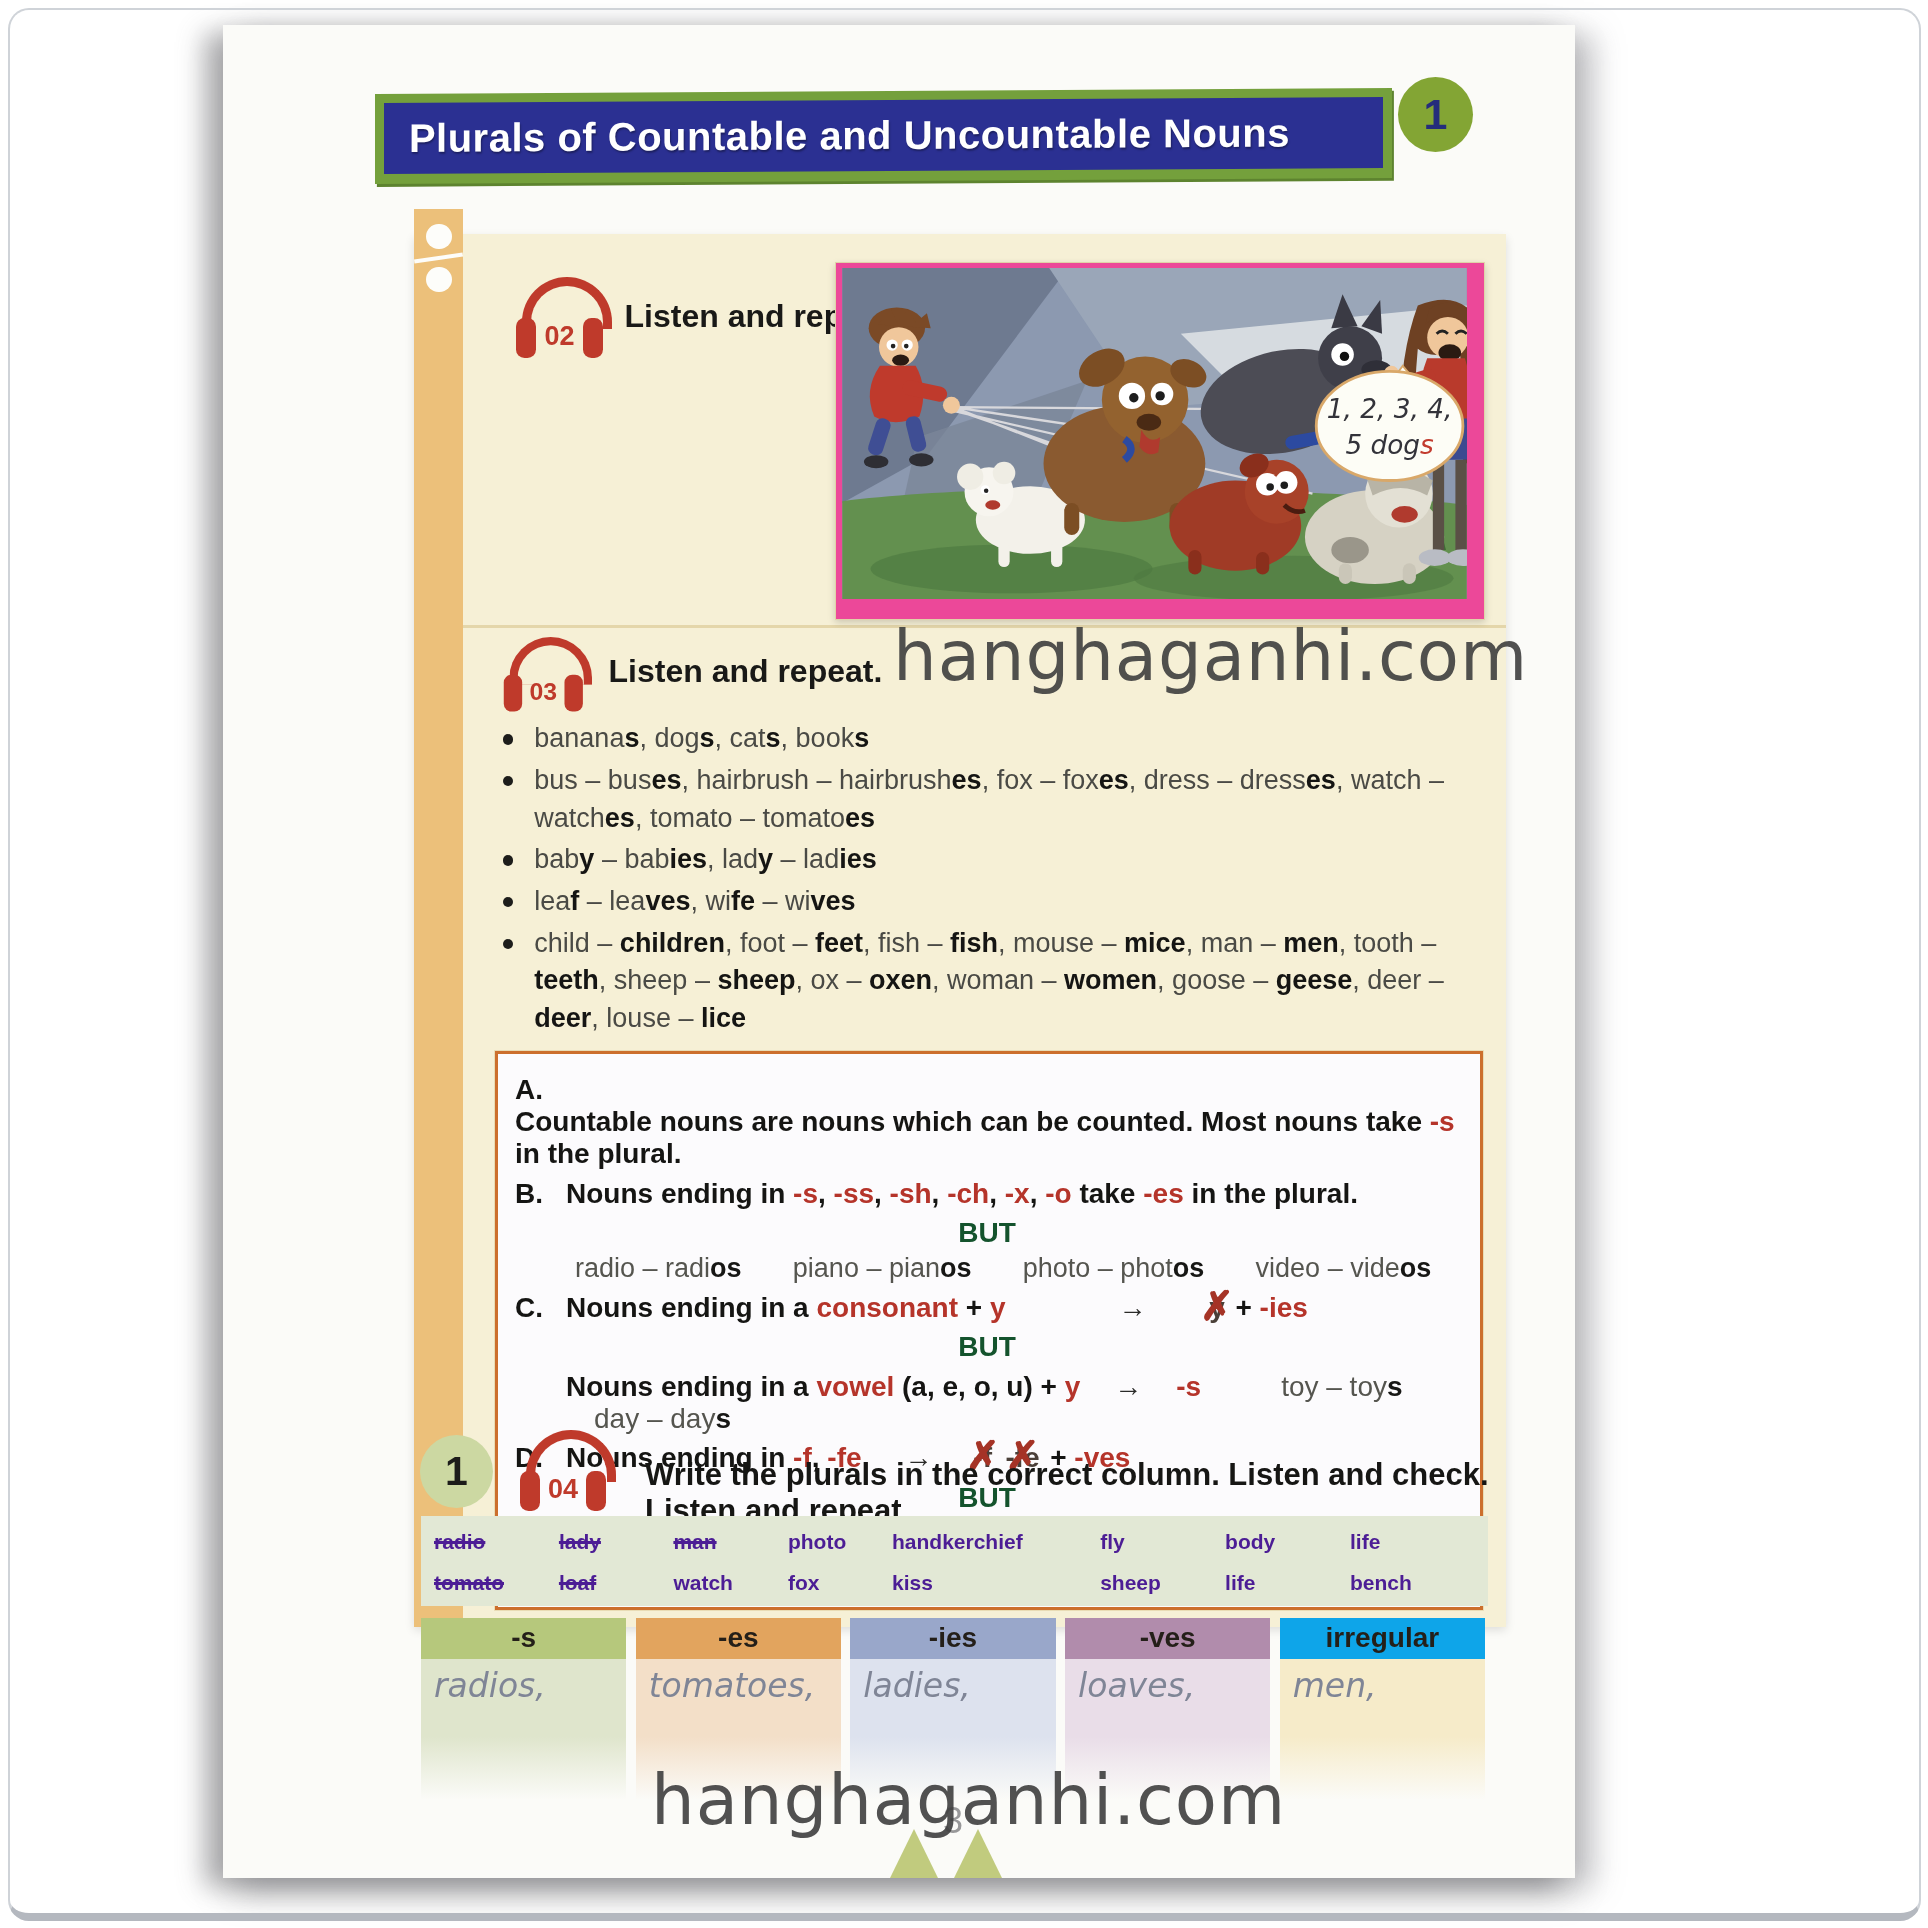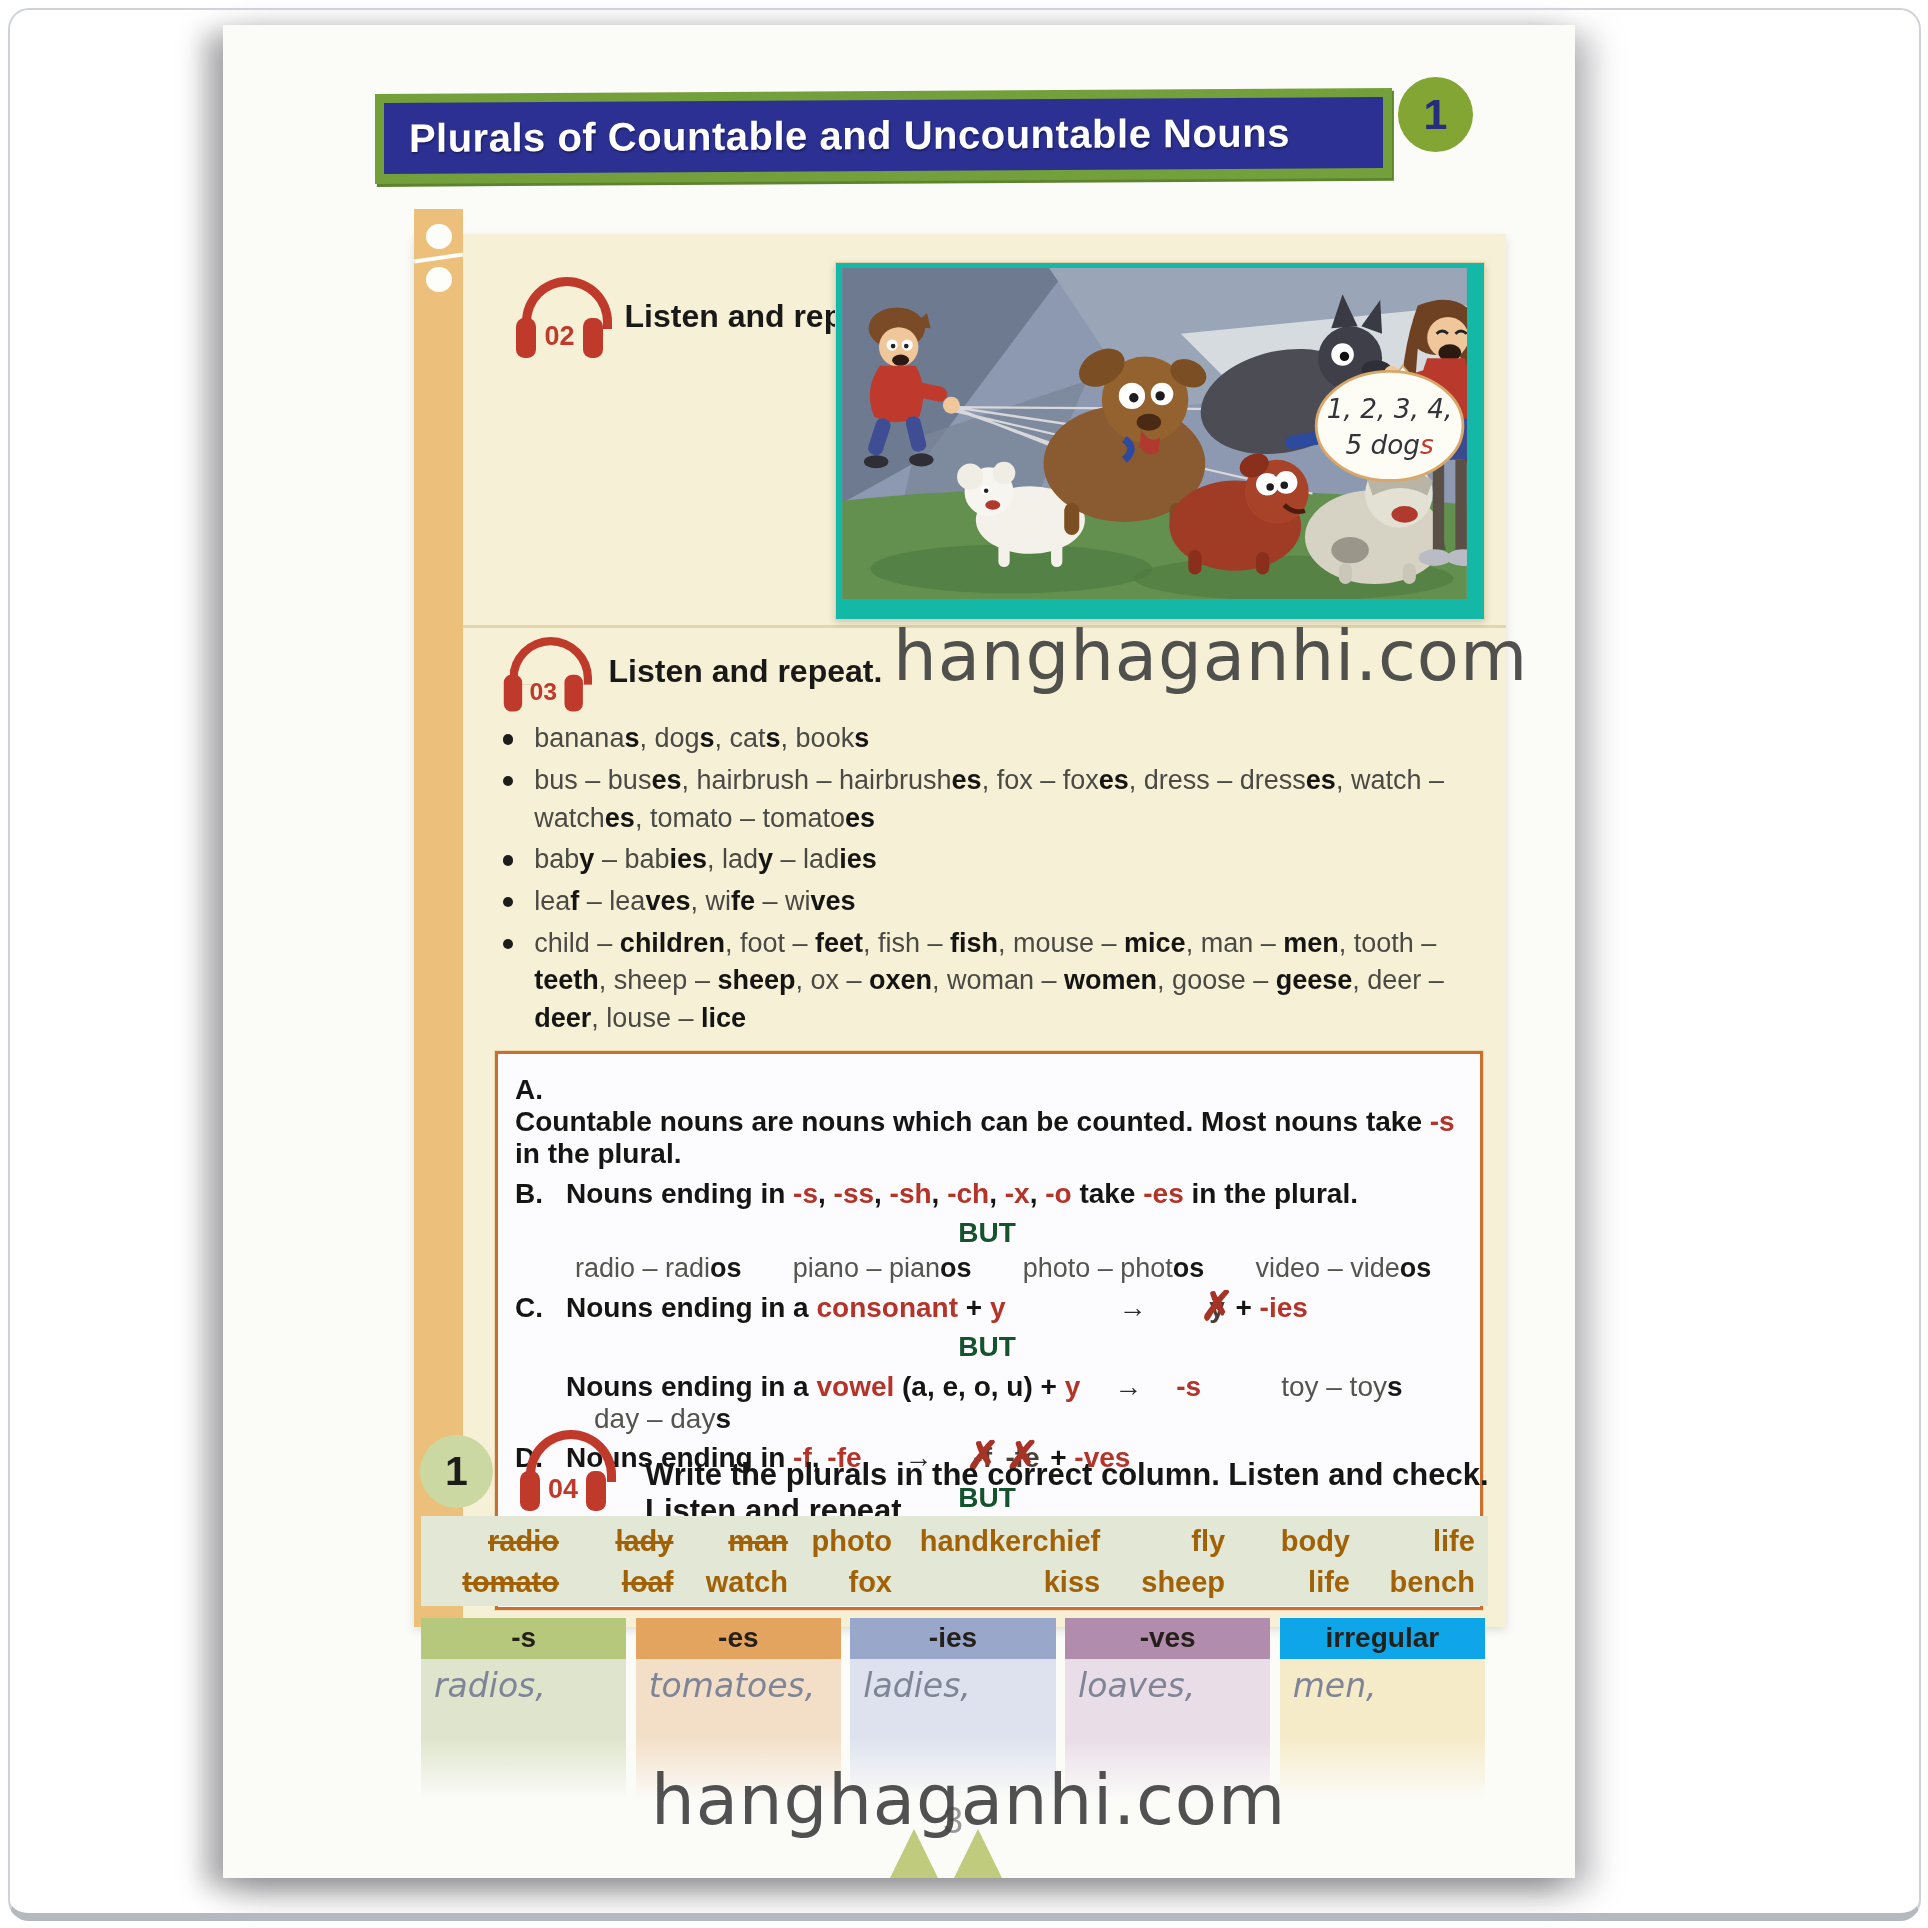--- a/index.html
+++ b/index.html
@@ -35,21 +35,21 @@
   .hp .arc{position:absolute;left:8.5px;top:0;width:72px;height:43px;border:9.4px solid #bf3a2b;border-bottom:none;
            border-radius:45px 45px 0 0;}
   .hp .cup{position:absolute;bottom:1.9px;width:20px;height:40px;background:#bf3a2b;border-radius:8.5px;}
   .hp .cup.l{left:2.8px}.hp .cup.r{right:2.8px}
   .hp .num{position:absolute;bottom:7.5px;left:50%;transform:translateX(-50%);color:#bf3a2b;
            font-weight:700;font-size:27px;}
   .row02{position:relative;height:373px;}
   .row02 .hp{position:absolute;left:26px;top:28px;}
   .listen-label{font-weight:700;font-size:32px;color:#191917;}
   .row02 .listen-label{position:absolute;left:137px;top:49px;}
-  .pic{position:absolute;right:1.9px;top:13px;width:637px;height:345px;background:#14b8a6;
+  .pic{position:absolute;right:1.9px;top:13px;width:637px;height:345px;background:#ec4899;
        border:0.9px solid #e0d3a8;box-shadow:0 2.8px 7.5px rgba(0,0,0,.18);padding:5.6px;}
   .pic svg{display:block;width:625px;height:331px;}
   .divider{height:2.8px;background:#e4d6aa;margin:3.8px -19px 7.5px -24.5px;}
   .row03{position:relative;height:81px;}
   .row03 .hp{position:absolute;left:13px;top:1.9px;transform:scale(.92);transform-origin:top left;}
   .row03 .listen-label{position:absolute;left:121px;top:17px;}
   
   .bullets{margin:1.9px 0 0 0;padding:0 0 0 3.8px;list-style:none;font-size:27px;line-height:1.4;color:#4a4a45;}
   .bullets li{position:relative;padding-left:43px;margin:3.8px 0;}
   .bullets li::before{content:"";position:absolute;left:11.3px;top:14px;width:10.4px;height:10.4px;border-radius:50%;background:#1d1d1b;}
@@ -74,21 +74,21 @@
   
   .ex-circle{position:absolute;left:197px;top:1410px;width:73px;height:73px;border-radius:50%;
              background:#ccd8a2;display:flex;align-items:center;justify-content:center;
              font-weight:700;font-size:41px;color:#1c1c1a;}
   .ex-hp{position:absolute;left:294px;top:1405px;}
   .ex-instruction{position:absolute;left:422px;top:1432px;width:942px;font-weight:700;font-size:31px;color:#161614;}
   
   .wordbank{position:absolute;left:198px;top:1491px;width:1067px;height:90px;background:#e2e8d5;
             padding:5.6px 13px;box-sizing:border-box;}
   .wb-row{display:grid;grid-template-columns:12% 11% 11% 10% 20% 12% 12% 12%;height:41px;align-items:center;}
-  .wb-word{font-weight:700;font-size:29px;color:#a16207;text-align:right;}
+  .wb-word{font-weight:700;font-size:21px;color:#4c1d95;}
   .struck{text-decoration:line-through;text-decoration-thickness:2.8px;}
   
   .answers{position:absolute;left:198px;top:1593px;width:1064px;display:grid;
            grid-template-columns:repeat(5,1fr);column-gap:9.4px;}
   .acol .ahead{height:41px;display:flex;align-items:center;justify-content:center;
                font-weight:700;font-size:28px;color:#241f19;}
   .acol .abody{height:141px;padding:7.5px 13px;box-sizing:border-box;font-style:italic;
                font-family:"DejaVu Sans",sans-serif;font-size:33px;color:#7f8596;}
   
   .watermark{position:absolute;color:#3f3f3f;font-family:"DejaVu Sans",sans-serif;font-weight:500;

